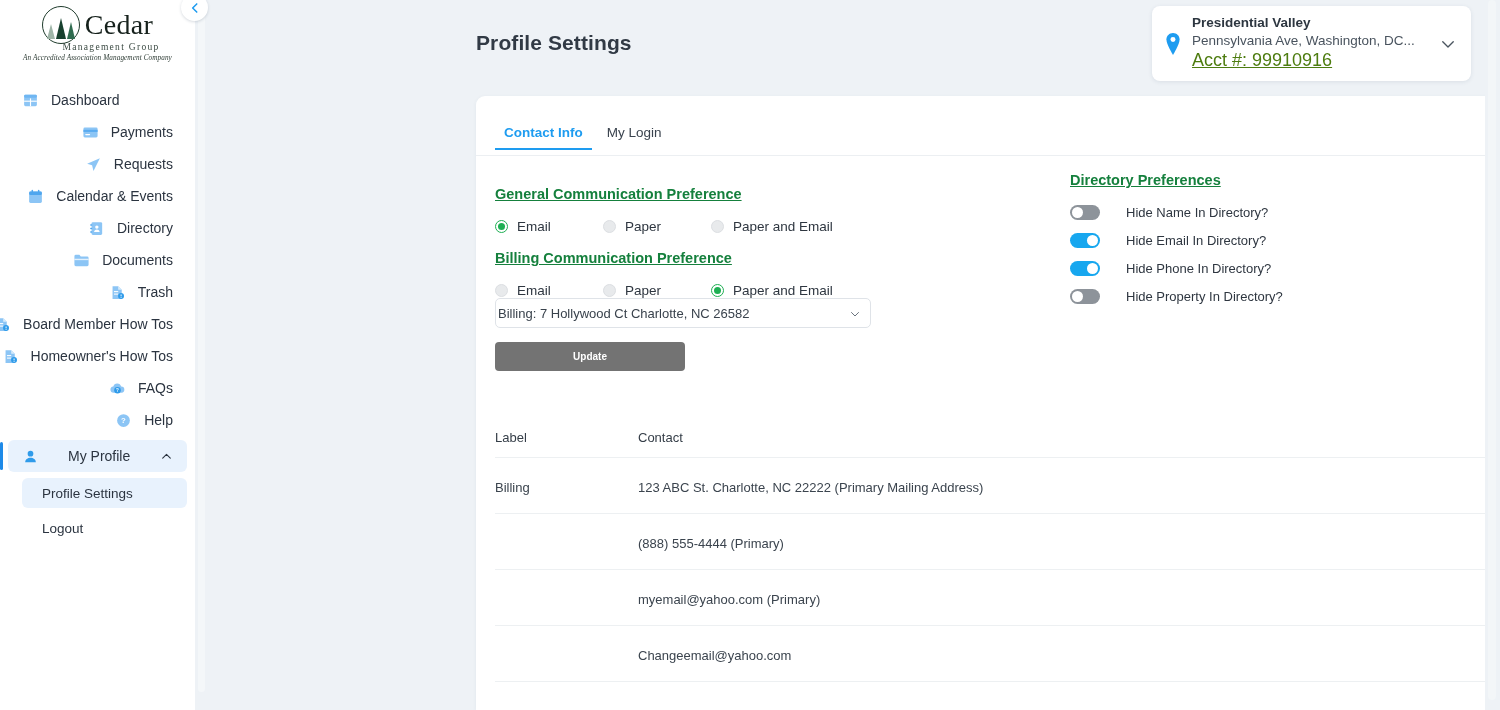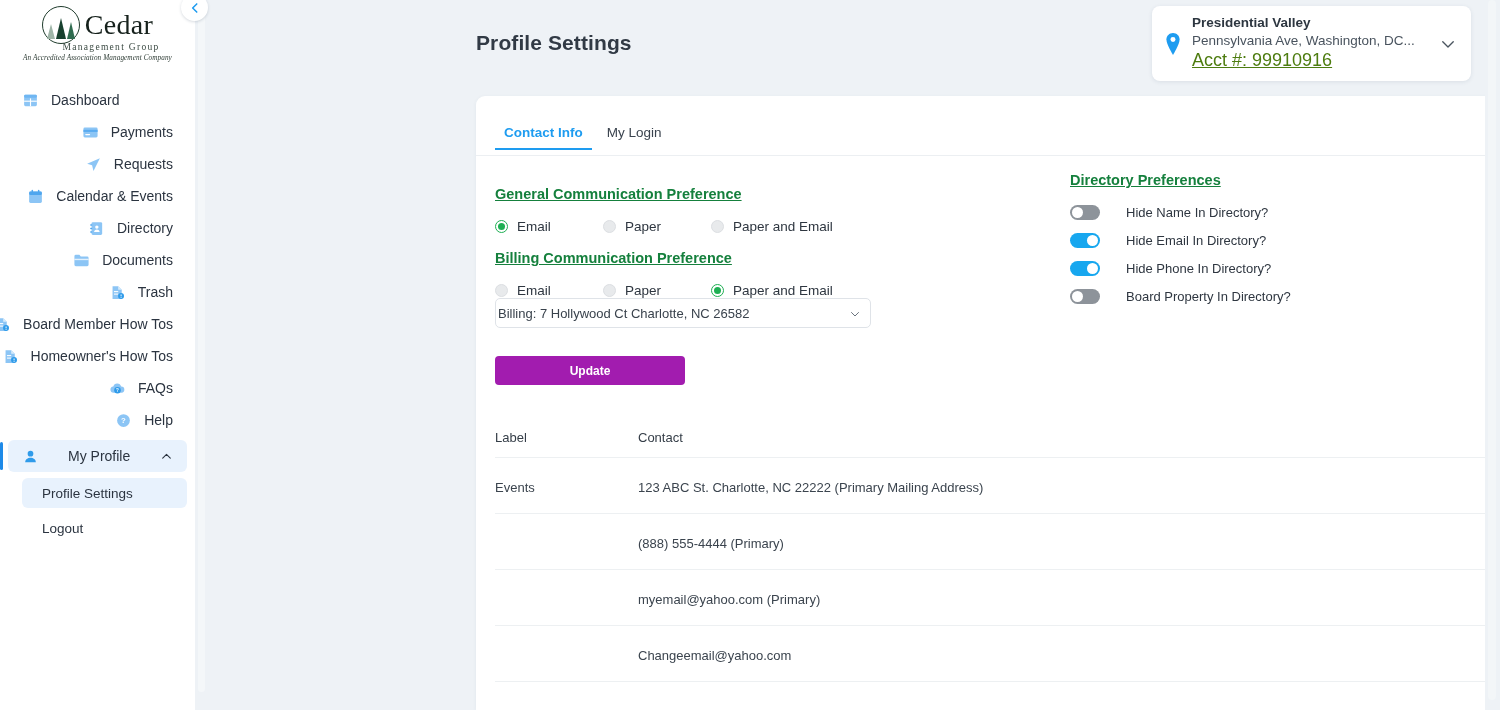--- a/index.html
+++ b/index.html
@@ -295,27 +295,27 @@
     font-size: 13px;
     color: #39424c;
     cursor: pointer;
   }
   .select-box .sel-chev {
     position: absolute;
     right: 9px; top: 9px;
     width: 12px; height: 12px;
   }
   .btn-update {
-    margin-top: 28px;
+    margin-top: 14px;
     width: 190px; height: 29px;
-    background: #a21caf;
+    background: #737373;
     border: none;
     border-radius: 4px;
     color: #fff;
-    font-size: 12px;
+    font-size: 10px;
     font-weight: 600;
     font-family: "Liberation Sans", sans-serif;
     cursor: pointer;
   }
 
   
   .toggle-row {
     display: flex;
     align-items: center;
     gap: 26px;
@@ -638,32 +638,32 @@
         <div class="toggle-row">
           <span class="tg on">
               <span class="knob"></span>
             </span>
           <span class="tg-label">Hide Phone In Directory?</span>
         </div>
         <div class="toggle-row">
           <span class="tg">
               <span class="knob"></span>
             </span>
-          <span class="tg-label">Board Property In Directory?</span>
+          <span class="tg-label">Hide Property In Directory?</span>
         </div>
       </div>
 
       <div id="tbl">
         <div class="th-row">
           <div class="th c1">Label</div>
           <div class="th">Contact</div>
         </div>
 
         <div class="tr">
-          <div class="td c1">Events</div>
+          <div class="td c1">Billing</div>
           <div class="td c2">123 ABC St. Charlotte, NC 22222 (Primary Mailing Address)</div>
 
         </div>
 
         <div class="tr">
           <div class="td c1"></div>
           <div class="td c2">(888) 555-4444 (Primary)</div>
 
         </div>
 

